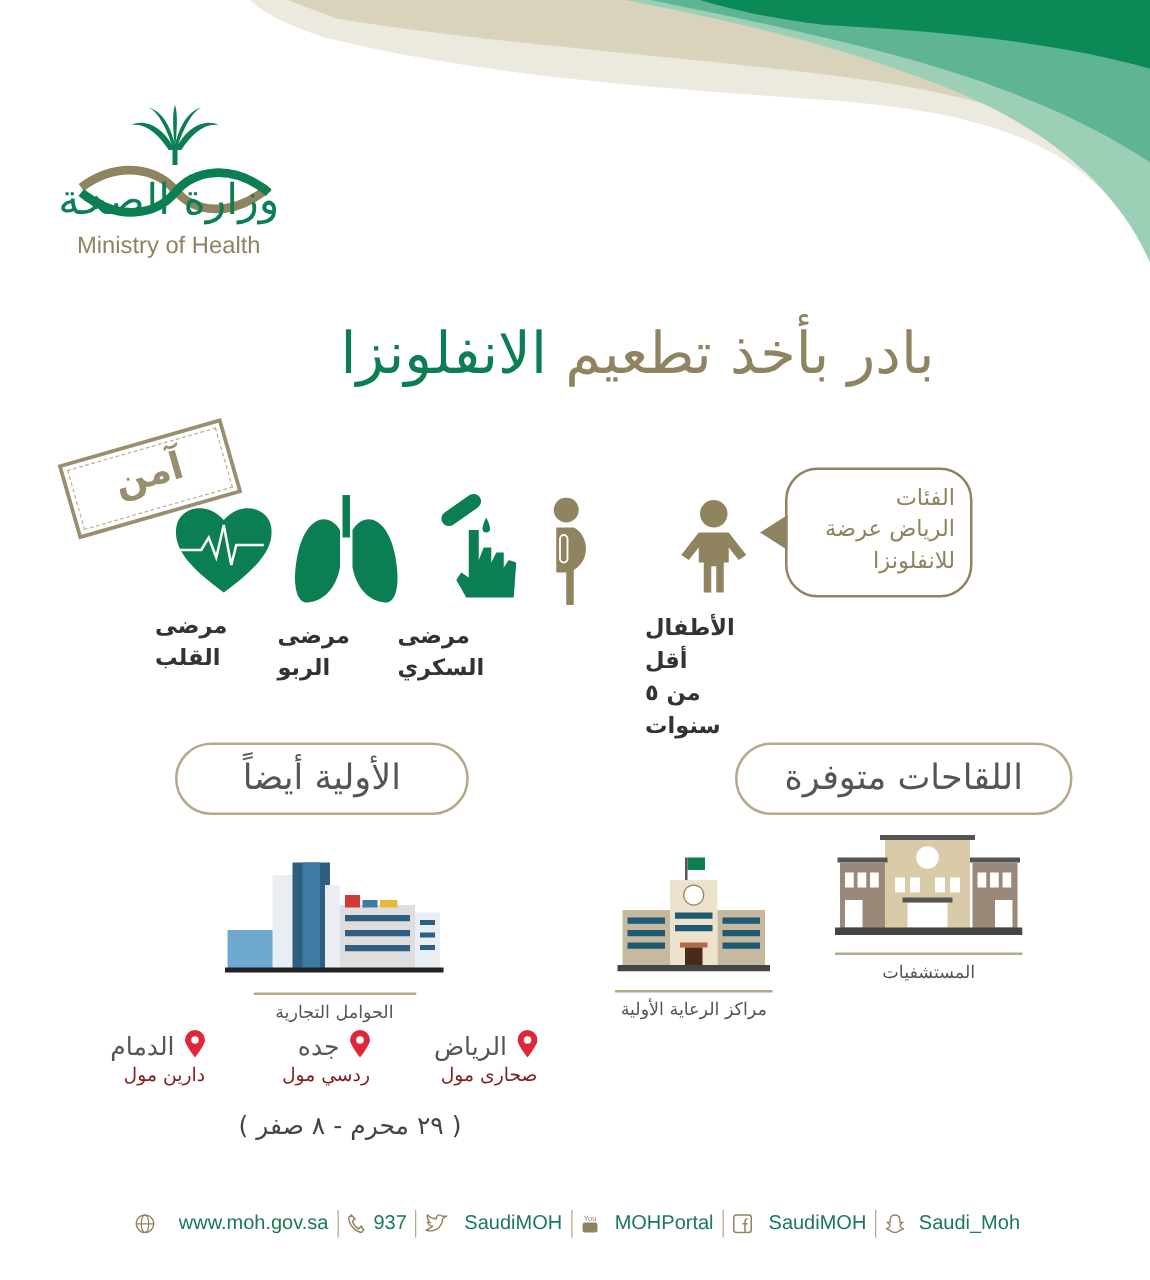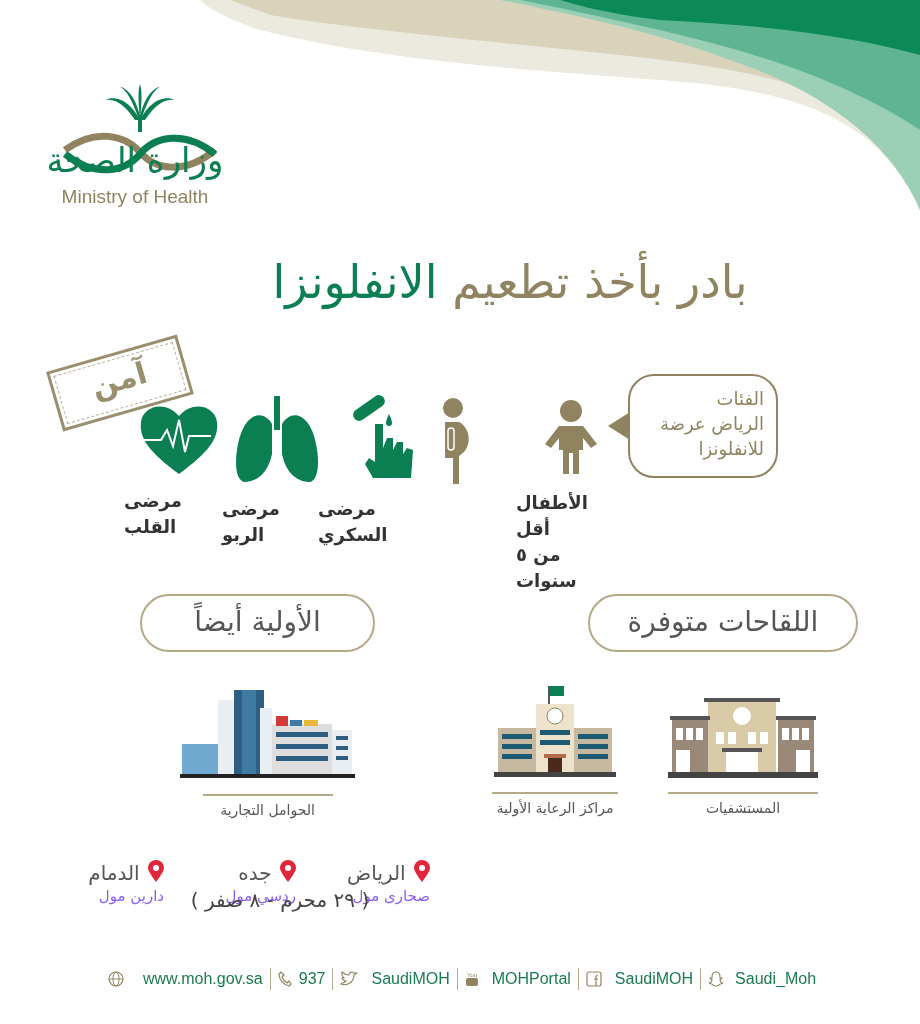--- a/index.html
+++ b/index.html
@@ -35,22 +35,22 @@
 
     
     .pill { position:absolute; height:58px; border:2px solid #b5aa88; border-radius:30px; box-sizing:border-box;
             text-align:center; line-height:52px; font-size:28px; color:#555; direction:rtl; }
 
     .bldg { position:absolute; text-align:center; }
     .bldg .line { height:2px; background:#b5aa88; margin:10px auto 6px; }
     .bldg .cap { font-size:14px; color:#555; direction:rtl; }
 
     .loc { position:absolute; text-align:right; direction:rtl; }
-    .loc .city { font-size:20px; color:#555;margin-top:36px; }
-    .loc .mall { font-size:15px; color:#8b5cf6; margin-top:2px; }
+    .loc .city { font-size:20px; color:#555; }
+    .loc .mall { font-size:15px; color:#7f1d1d; margin-top:2px; }
     .pin { display:inline-block; vertical-align:-2px; margin-left:2px; }
 
     #dates { left:150px; top:888px; width:260px; text-align:center; font-size:20px; color:#444; direction:rtl; }
 
     #footer { left:108px; top:966px; width:710px; height:26px; display:flex; align-items:center; font-family:"Liberation Sans", sans-serif; font-size:16px; color:#1a7a52; }
     #footer .item { display:flex; align-items:center; gap:7px; }
     #footer .sep { width:1px; height:22px; background:#b5aa88; margin:0 7px; }
     #footer svg { display:block; }
   </style>
 </head>
@@ -152,21 +152,21 @@
   </svg>
   <div class="lbl">
     <div>مرضى</div>
     <div>القلب</div>
   </div>
 </div>
 
 <div class="pill" style="left:588px; top:594px; width:270px;">اللقاحات متوفرة</div>
 <div class="pill" style="left:140px; top:594px; width:235px;">الأولية أيضاً</div>
 
-<div class="bldg" style="left:668px; top:694px; width:150px;">
+<div class="bldg" style="left:668px; top:664px; width:150px;">
   <svg width="150" height="84" viewBox="0 0 150 84">
     <rect x="36" y="4" width="76" height="4" fill="#555"></rect>
     <rect x="40" y="8" width="68" height="72" fill="#d9caa8"></rect>
     <rect x="2" y="22" width="40" height="4" fill="#555"></rect>
     <rect x="108" y="22" width="40" height="4" fill="#555"></rect>
     <rect x="4" y="26" width="36" height="54" fill="#9a8878"></rect>
     <rect x="110" y="26" width="36" height="54" fill="#9a8878"></rect>
     <circle cx="74" cy="22" r="9" fill="#fff"></circle>
     <g fill="#fff">
       <rect x="8" y="34" width="7" height="12"></rect>

